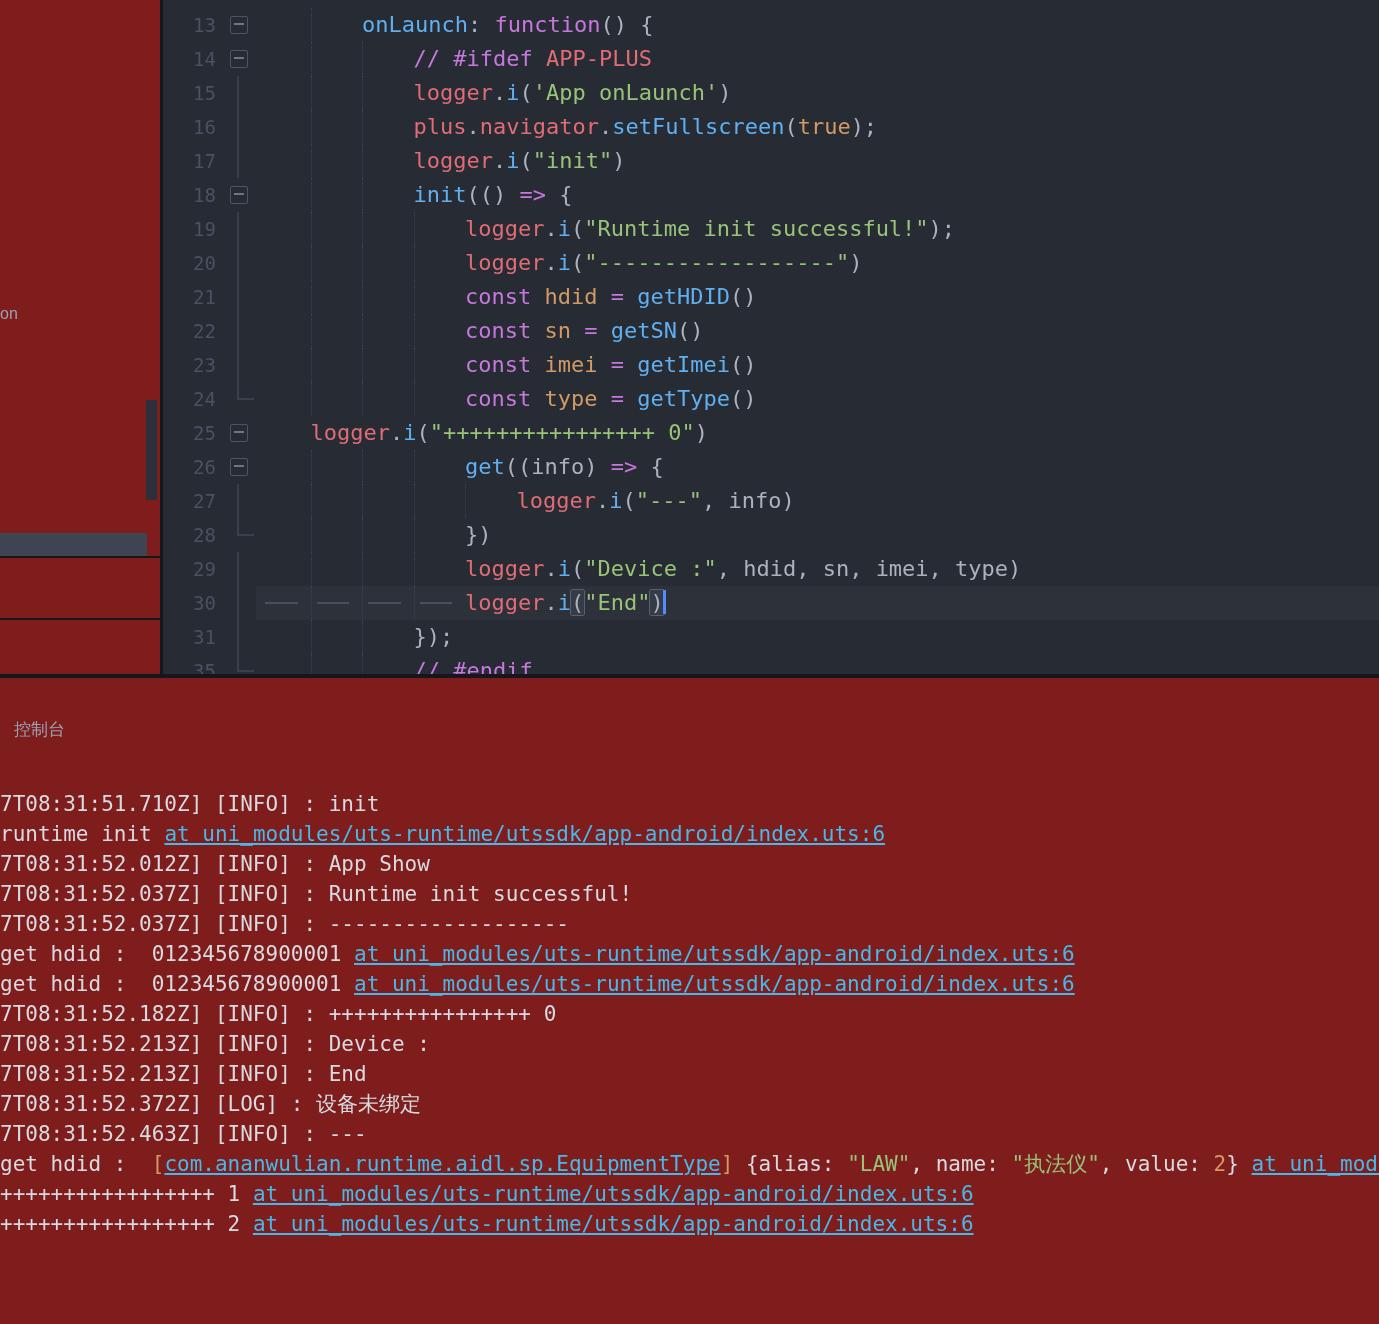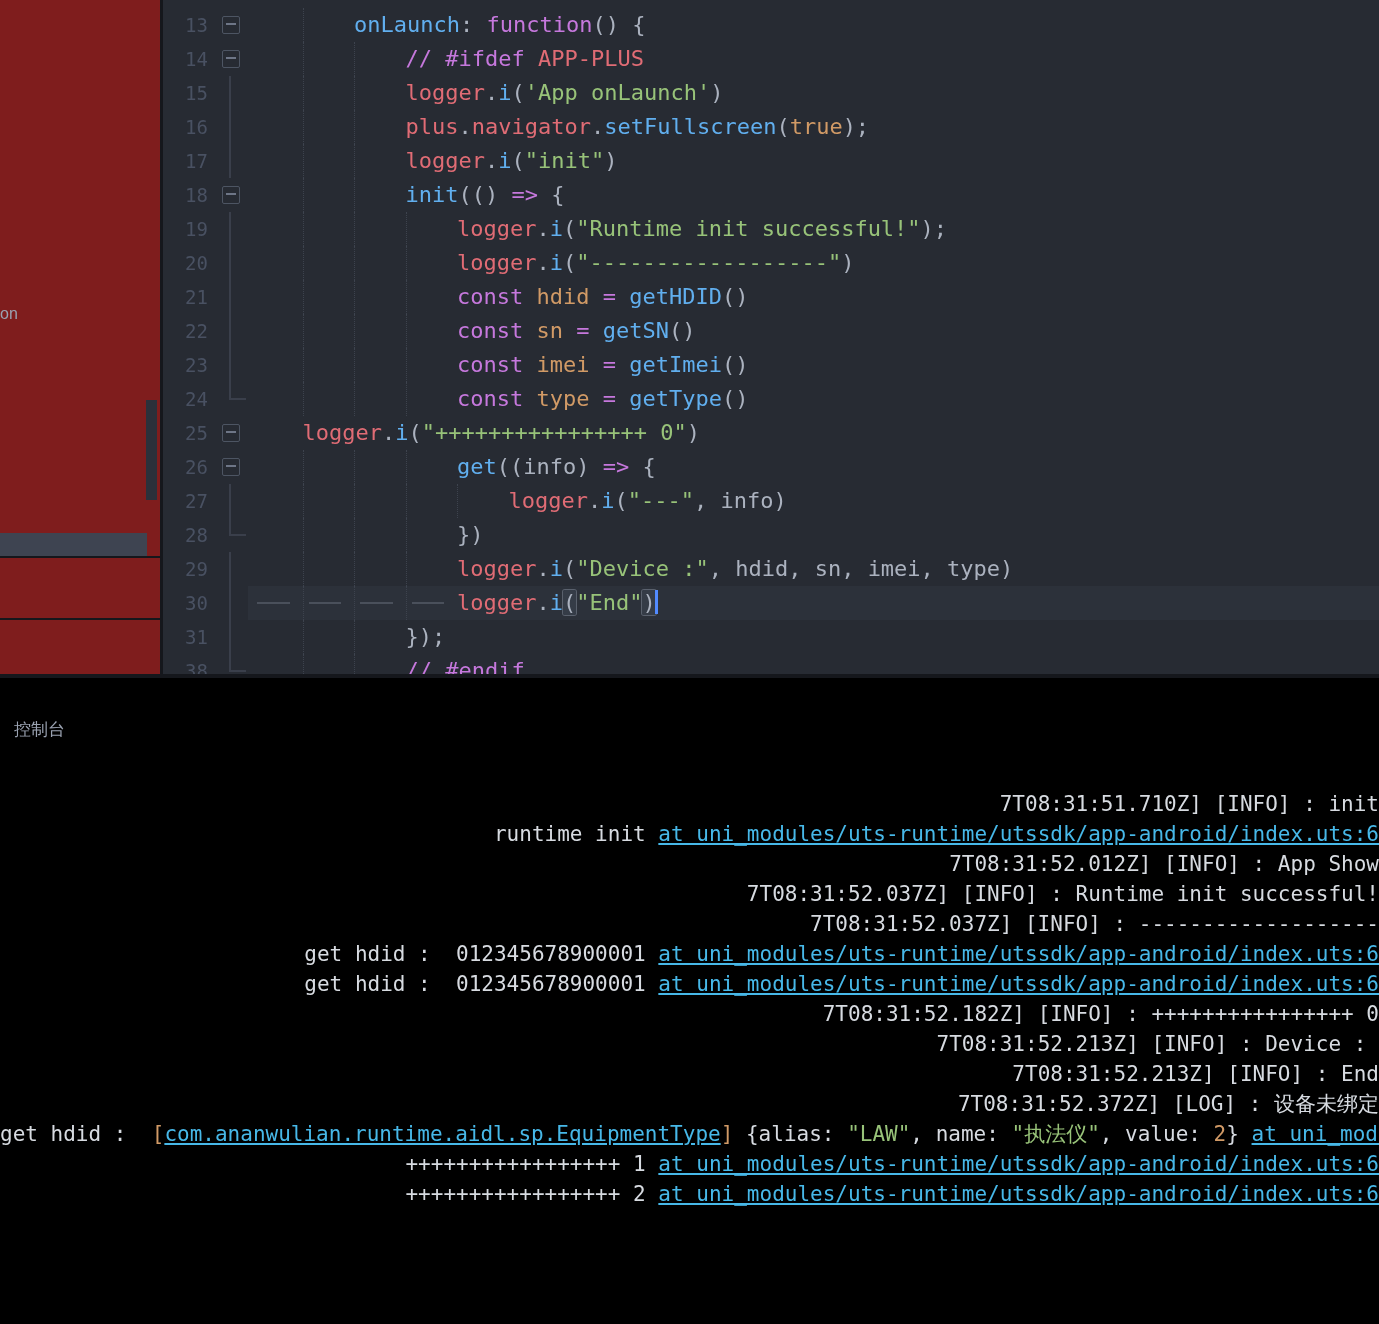--- a/index.html
+++ b/index.html
@@ -13,40 +13,40 @@
   .side-hthumb{position:absolute;left:0;top:533px;width:147px;height:23px;background:#3e4451;}
   .side-vthumb{position:absolute;left:146px;top:400px;width:11px;height:100px;background:#2b303a;}
   .side-div1{position:absolute;left:0;top:556px;width:160px;height:2px;background:#15171c;}
   .side-div2{position:absolute;left:0;top:618px;width:160px;height:2px;background:#15171c;}
 
   
   .editor{position:absolute;left:163px;top:0;right:0;height:674px;background:#272b33;overflow:hidden;}
   #code-lines{position:absolute;left:0;top:8px;right:0;}
   .line{display:flex;height:34px;line-height:34px;font-size:22px;white-space:pre;}
   .gutter{flex:0 0 85px;display:flex;}
-  .num{flex:0 0 45px;text-align:right;font-size:19px;color:#495162;}
+  .num{flex:0 0 45px;text-align:right;font-size:19px;color:#495162;padding-left:8px;}
   .fold{flex:0 0 40px;position:relative;}
   .fbox{position:absolute;left:14px;top:8px;width:16px;height:16px;border:1px solid #4d5563;border-radius:2px;}
   .fbox::after{content:"";position:absolute;left:3px;right:3px;top:6px;height:2px;background:#6e7687;}
   .fbar{position:absolute;left:21px;top:0;bottom:0;width:2px;background:#3a3f4b;}
   .fend{position:absolute;left:21px;top:0;width:15px;height:16px;
         border-left:2px solid #3a3f4b;border-bottom:2px solid #3a3f4b;}
   .codecell{flex:1 1 auto;padding-left:4px;position:relative;color:#abb2bf;}
   .line.active .codecell{background:#2c313a;}
   .tab{display:inline-block;width:50.5px;height:34px;vertical-align:top;position:relative;}
   .tab+.tab{border-left:1px dotted #3d434e;}
   .line.active .tab::after{content:"";position:absolute;left:5px;right:13px;top:16px;height:2px;background:#4a505b;}
   .pl{color:#abb2bf}.kw{color:#c678dd}.fn{color:#61afef}.red{color:#e06c75}
   .str{color:#98c379}.or{color:#d19a66}
   .cc{color:#e06c75;font-weight:normal}
   .match{color:#abb2bf;background:#353c47;box-shadow:0 0 0 1px #5a616d;border-radius:2px;}
   .cur{display:inline-block;width:3px;height:24px;background:#528bff;vertical-align:-4px;margin-left:-1px;}
 
   
-  .console{position:absolute;left:0;top:678px;right:0;bottom:0;background:#000000;overflow:hidden;text-align:right;}
+  .console{position:absolute;left:0;top:678px;right:0;bottom:0;background:#7f1d1d;overflow:hidden;}
   .console-title{position:absolute;left:14px;top:40px;font:17px "Liberation Sans",sans-serif;color:#9aa2b1;}
   #log-lines{position:absolute;left:0;top:111px;right:0;}
   .cline{height:30px;line-height:30px;font-size:21px;color:#d7dbe1;white-space:pre;overflow:hidden;}
   .t{color:#d7dbe1;}
   .gr{color:#98c379;}
   .link{color:#47b8e8;text-decoration:underline;cursor:pointer;}
 </style>
 </head>
 <body>
 
@@ -74,37 +74,38 @@
         <div class="line"><div class="gutter"><div class="num">22</div><div class="fold"><div class="fbar"></div></div></div><div class="codecell"><span class="tab"></span><span class="tab"></span><span class="tab"></span><span class="tab"></span><span class="kw">const</span><span class="pl"> </span><span class="or">sn</span><span class="pl"> </span><span class="kw">=</span><span class="pl"> </span><span class="fn">getSN</span><span class="pl">()</span></div></div>
         <div class="line"><div class="gutter"><div class="num">23</div><div class="fold"><div class="fbar"></div></div></div><div class="codecell"><span class="tab"></span><span class="tab"></span><span class="tab"></span><span class="tab"></span><span class="kw">const</span><span class="pl"> </span><span class="or">imei</span><span class="pl"> </span><span class="kw">=</span><span class="pl"> </span><span class="fn">getImei</span><span class="pl">()</span></div></div>
         <div class="line"><div class="gutter"><div class="num">24</div><div class="fold"><div class="fend"></div></div></div><div class="codecell"><span class="tab"></span><span class="tab"></span><span class="tab"></span><span class="tab"></span><span class="kw">const</span><span class="pl"> </span><span class="or">type</span><span class="pl"> </span><span class="kw">=</span><span class="pl"> </span><span class="fn">getType</span><span class="pl">()</span></div></div>
         <div class="line"><div class="gutter"><div class="num">25</div><div class="fold"><div class="fbox"></div></div></div><div class="codecell"><span class="tab"></span><span class="red">logger</span><span class="pl">.</span><span class="fn">i</span><span class="pl">(</span><span class="str">"++++++++++++++++ 0"</span><span class="pl">)</span></div></div>
         <div class="line"><div class="gutter"><div class="num">26</div><div class="fold"><div class="fbox"></div></div></div><div class="codecell"><span class="tab"></span><span class="tab"></span><span class="tab"></span><span class="tab"></span><span class="fn">get</span><span class="pl">((info) </span><span class="kw">=&gt;</span><span class="pl"> {</span></div></div>
         <div class="line"><div class="gutter"><div class="num">27</div><div class="fold"><div class="fbar"></div></div></div><div class="codecell"><span class="tab"></span><span class="tab"></span><span class="tab"></span><span class="tab"></span><span class="tab"></span><span class="red">logger</span><span class="pl">.</span><span class="fn">i</span><span class="pl">(</span><span class="str">"---"</span><span class="pl">, info)</span></div></div>
         <div class="line"><div class="gutter"><div class="num">28</div><div class="fold"><div class="fend"></div></div></div><div class="codecell"><span class="tab"></span><span class="tab"></span><span class="tab"></span><span class="tab"></span><span class="pl">})</span></div></div>
         <div class="line"><div class="gutter"><div class="num">29</div><div class="fold"><div class="fbar"></div></div></div><div class="codecell"><span class="tab"></span><span class="tab"></span><span class="tab"></span><span class="tab"></span><span class="red">logger</span><span class="pl">.</span><span class="fn">i</span><span class="pl">(</span><span class="str">"Device :"</span><span class="pl">, hdid, sn, imei, type)</span></div></div>
         <div class="line active"><div class="gutter"><div class="num">30</div><div class="fold"><div class="fbar"></div></div></div><div class="codecell"><span class="tab"></span><span class="tab"></span><span class="tab"></span><span class="tab"></span><span class="red">logger</span><span class="pl">.</span><span class="fn">i</span><span class="match">(</span><span class="str">"End"</span><span class="match">)</span><span class="cur"></span></div></div>
         <div class="line"><div class="gutter"><div class="num">31</div><div class="fold"><div class="fbar"></div></div></div><div class="codecell"><span class="tab"></span><span class="tab"></span><span class="tab"></span><span class="pl">});</span></div></div>
-        <div class="line"><div class="gutter"><div class="num">38</div><div class="fold"><div class="fend"></div></div></div><div class="codecell"><span class="tab"></span><span class="tab"></span><span class="tab"></span><span class="kw">// #endif</span></div></div>
+        <div class="line"><div class="gutter"><div class="num">35</div><div class="fold"><div class="fend"></div></div></div><div class="codecell"><span class="tab"></span><span class="tab"></span><span class="tab"></span><span class="kw">// #endif</span></div></div>
       </div>
   </div>
 
   <div class="console">
     <div class="console-title">控制台</div>
     <div id="log-lines">
         <div class="cline"><span class="t">7T08:31:51.710Z] [INFO] : init</span></div>
         <div class="cline"><span class="t">runtime init </span><span class="link">at uni_modules/uts-runtime/utssdk/app-android/index.uts:6</span></div>
         <div class="cline"><span class="t">7T08:31:52.012Z] [INFO] : App Show</span></div>
         <div class="cline"><span class="t">7T08:31:52.037Z] [INFO] : Runtime init successful!</span></div>
         <div class="cline"><span class="t">7T08:31:52.037Z] [INFO] : -------------------</span></div>
         <div class="cline"><span class="t">get hdid :  012345678900001 </span><span class="link">at uni_modules/uts-runtime/utssdk/app-android/index.uts:6</span></div>
         <div class="cline"><span class="t">get hdid :  012345678900001 </span><span class="link">at uni_modules/uts-runtime/utssdk/app-android/index.uts:6</span></div>
         <div class="cline"><span class="t">7T08:31:52.182Z] [INFO] : ++++++++++++++++ 0</span></div>
         <div class="cline"><span class="t">7T08:31:52.213Z] [INFO] : Device : </span></div>
         <div class="cline"><span class="t">7T08:31:52.213Z] [INFO] : End</span></div>
         <div class="cline"><span class="t">7T08:31:52.372Z] [LOG] : 设备未绑定</span></div>
+        <div class="cline"><span class="t">7T08:31:52.463Z] [INFO] : ---</span></div>
         <div class="cline"><span class="t">get hdid :  </span><span class="or">[</span><span class="link">com.ananwulian.runtime.aidl.sp.EquipmentType</span><span class="or">]</span><span class="t"> {alias: </span><span class="gr">"LAW"</span><span class="t">, name: </span><span class="gr">"执法仪"</span><span class="t">, value: </span><span class="or">2</span><span class="t">} </span><span class="link">at uni_modules/uts-runtime/utssdk/app-android/index.uts:6</span></div>
         <div class="cline"><span class="t">+++++++++++++++++ 1 </span><span class="link">at uni_modules/uts-runtime/utssdk/app-android/index.uts:6</span></div>
         <div class="cline"><span class="t">+++++++++++++++++ 2 </span><span class="link">at uni_modules/uts-runtime/utssdk/app-android/index.uts:6</span></div>
       </div>
   </div>
 
 </div>
 
 </body></html>

